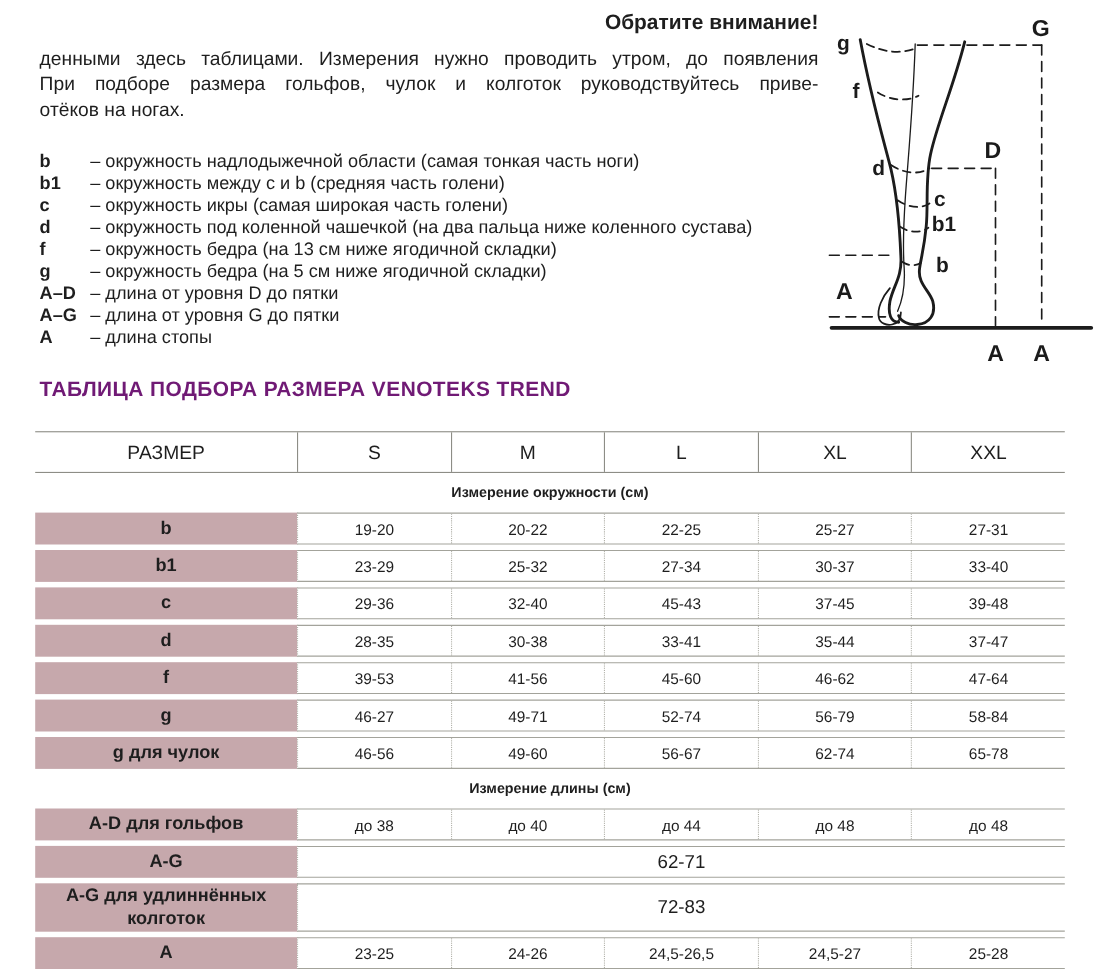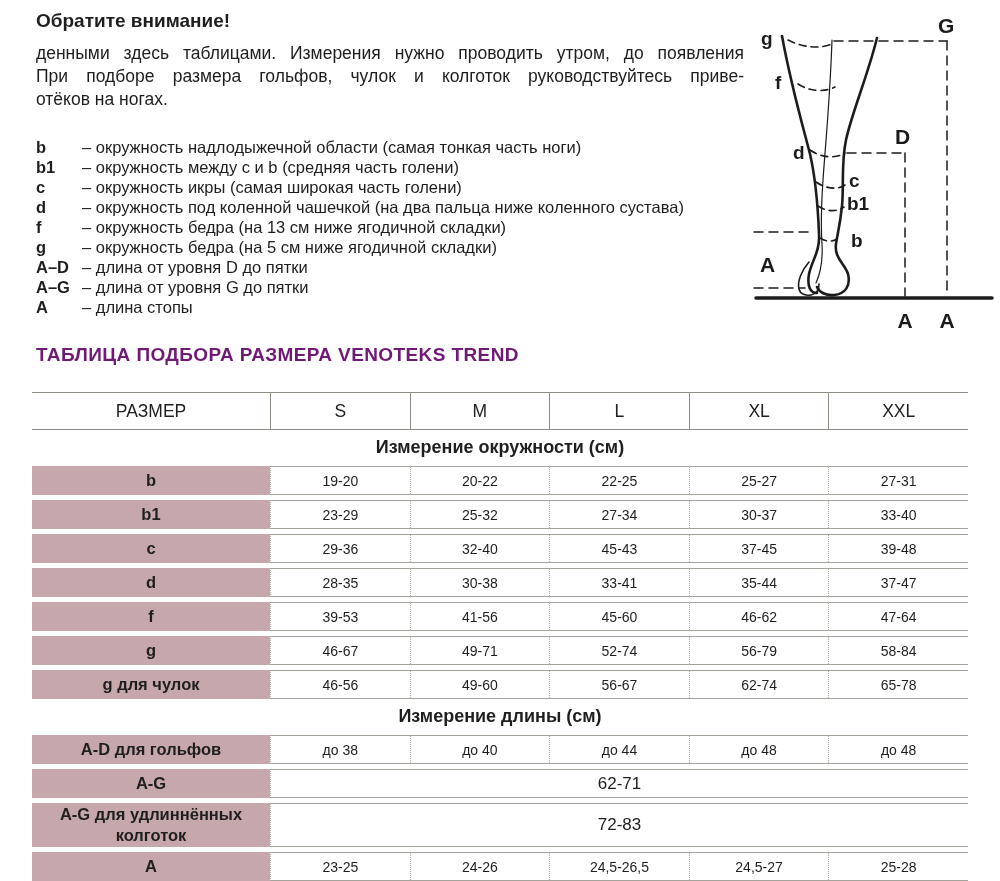--- a/index.html
+++ b/index.html
@@ -3,21 +3,21 @@
 <meta charset="utf-8">
 <style>
   html,body { margin:0; padding:0; }
   .page {
     position:relative; width:1000px; height:881px; background:#ffffff;
     font-family:"Liberation Sans", sans-serif; color:#1e1e1e; overflow:hidden;
   }
 
   
   .intro { position:absolute; left:36px; top:10px; width:708px; }
-  .intro-title { font-size:19px; font-weight:700; margin:0 0 10px 0; }
+  .intro-title { font-size:19px; font-weight:700; margin:0 0 10px 0;text-align:right; }
   .intro-line { font-size:17.5px; line-height:23px; text-align:justify; text-align-last:justify; }
   .intro-line.last { text-align-last:left; }
 
   
   .legend { position:absolute; left:36px; top:137px; width:716px; }
   .legend-row { display:flex; line-height:20px; font-size:16.5px; }
   .legend-key { flex:0 0 46px; font-weight:700; }
   .legend-desc { flex:1; }
 
   
@@ -30,21 +30,21 @@
     font-size:19px; font-weight:600; color:#701a75; letter-spacing:0.4px;
   }
   .size-table { position:absolute; left:32px; top:392px; width:936px; }
 
   .t-header { display:flex; height:36px; border-top:1px solid #8d8d86; border-bottom:1px solid #8d8d86; }
   .t-hcell { flex:1; display:flex; align-items:center; justify-content:center;
              font-weight:400; font-size:17.5px; border-left:1px solid #8d8d86; }
   .t-hcell.first { flex:0 0 238px; border-left:none; }
 
   .t-section { height:28px; margin-top:3px; display:flex; align-items:center; justify-content:center;
-               font-weight:700; font-size:18px; }
+               font-weight:700; font-size:13px; }
 
   .t-row { display:flex; height:29px; margin-top:5px; }
   .t-row.tall { height:44px; }
   .t-label { flex:0 0 238px; background:#c6a8ac; display:flex; align-items:center; justify-content:center;
              font-weight:700; font-size:16.5px; text-align:center; line-height:1.25; padding:0 14px; box-sizing:border-box; }
   .t-data { flex:1; display:flex; border-top:1px solid #a3a39b; border-bottom:1px solid #a3a39b;
             border-left:1px dotted #b1b1a9; background:#fff; }
   .t-cell { flex:1; display:flex; align-items:center; justify-content:center; font-size:14px; }
   .t-cell + .t-cell { border-left:1px dotted #b1b1a9; }
   .t-span-cell { flex:1; display:flex; align-items:center; justify-content:center; font-size:17px; }
@@ -201,21 +201,21 @@
             <div class="t-cell">39-53</div>
             <div class="t-cell">41-56</div>
             <div class="t-cell">45-60</div>
             <div class="t-cell">46-62</div>
             <div class="t-cell">47-64</div>
           </div>
         </div>
         <div class="t-row">
           <div class="t-label">g</div>
           <div class="t-data">
-            <div class="t-cell">46-67</div>
+            <div class="t-cell">46-27</div>
             <div class="t-cell">49-71</div>
             <div class="t-cell">52-74</div>
             <div class="t-cell">56-79</div>
             <div class="t-cell">58-84</div>
           </div>
         </div>
         <div class="t-row">
           <div class="t-label">g для чулок</div>
           <div class="t-data">
             <div class="t-cell">46-56</div>

